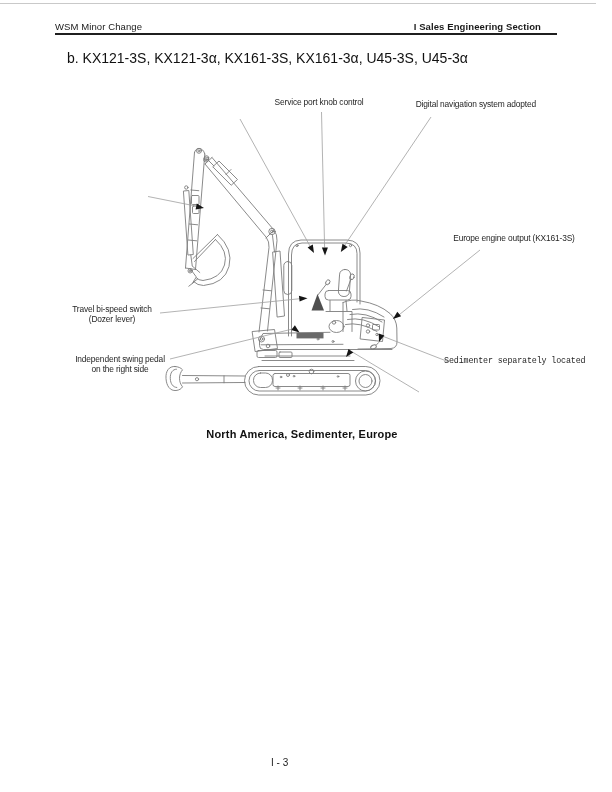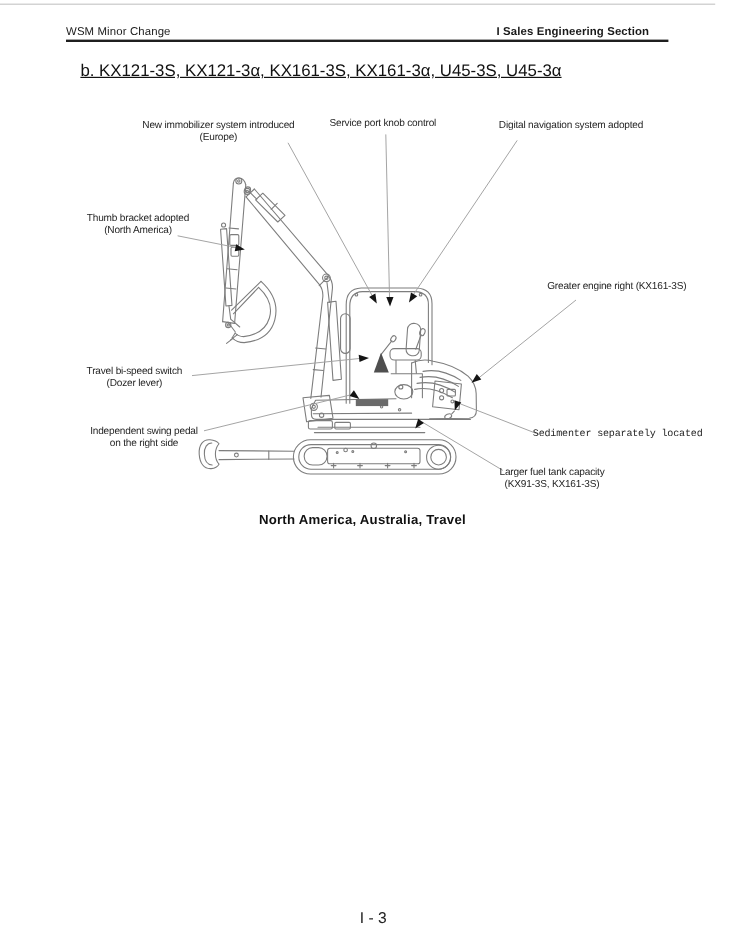--- a/index.html
+++ b/index.html
@@ -6,28 +6,28 @@
   #page{
     position:relative;width:556px;height:792px;background:#ffffff;overflow:hidden;
     font-family:"Liberation Sans","DejaVu Sans",sans-serif;color:#1a1a1a;padding-left:40px;
   }
   .top-edge{position:absolute;top:3px;left:0;width:612px;height:1px;background:#c9c9c9;}
   .hdr{position:absolute;top:21px;font-size:9.5px;letter-spacing:0.1px;color:#1a1a1a;white-space:nowrap;}
   .hdr-left{left:55px;}
   .hdr-right{right:55px;text-align:right;font-weight:bold;}
   .hdr-rule{position:absolute;top:33px;left:55px;width:502px;height:1.6px;background:#1f1f1f;}
   .side-tab{position:absolute;top:56px;left:597px;width:15px;height:133px;background:#0d0d0d;}
-  .heading{position:absolute;top:50px;left:67px;font-size:14px;color:#111;white-space:nowrap;text-decoration:underline;}
+  .heading{position:absolute;top:50px;left:67px;font-size:14px;color:#111;white-space:nowrap;}
   .callout{
     position:absolute;text-align:center;font-size:8.4px;line-height:9.8px;
     letter-spacing:-0.15px;color:#262626;white-space:nowrap;
   }
   .caption{position:absolute;top:428px;left:152px;width:300px;text-align:center;
     font-size:11px;font-weight:bold;letter-spacing:0.2px;color:#111;}
-  .footer{position:absolute;top:757px;left:271px;width:80px;text-align:center;font-size:13px;color:#222;}
+  .footer{position:absolute;top:757px;left:271px;width:80px;font-size:10px;color:#222;}
   svg.diagram{position:absolute;top:0;left:0;width:612px;height:792px;}
 </style>
 </head>
 <body>
 
 <div id="page">
 
   <div class="top-edge"></div>
 
   <div class="hdr hdr-left">WSM Minor Change</div>
@@ -192,49 +192,37 @@
       <polygon points="340.8,252 342.5,243.7 347.7,246.9"></polygon>
       <polygon points="204,208 195.6,209.4 196.8,203.6"></polygon>
       <polygon points="393,319 397.3,311.7 401.1,316.3"></polygon>
       <polygon points="307.5,298.3 299.6,301.6 298.9,295.7"></polygon>
       <polygon points="299.5,332.5 291.3,330.1 294.9,325.3"></polygon>
       <polygon points="379,342 378.7,333.6 384.4,335.4"></polygon>
       <polygon points="346,357 348.5,348.9 353.3,352.5"></polygon>
     </g>
   </svg>
 
-  <div class="callout" style="left:107px;top:100px;width:150px;">
-    <div>New immobilizer system introduced</div>
-    <div>(Europe)</div>
-  </div>
   <div class="callout" style="left:259px;top:98px;width:120px;">
     <div>Service port knob control</div>
   </div>
   <div class="callout" style="left:406px;top:100px;width:130px;text-align:right;">
     <div>Digital navigation system adopted</div>
   </div>
-  <div class="callout" style="left:50px;top:177px;width:130px;">
-    <div>Thumb bracket adopted</div>
-    <div>(North America)</div>
-  </div>
   <div class="callout" style="left:448px;top:234px;width:132px;">
-    <div>Greater engine right (KX161-3S)</div>
+    <div>Europe engine output (KX161-3S)</div>
   </div>
   <div class="callout" style="left:47px;top:305px;width:130px;">
     <div>Travel bi-speed switch</div>
     <div>(Dozer lever)</div>
   </div>
   <div class="callout" style="left:55px;top:355px;width:130px;">
     <div>Independent swing pedal</div>
     <div>on the right side</div>
   </div>
   <div class="callout" style="left:444px;top:357px;width:124px;font-family:Liberation Mono, monospace;">
     <div>Sedimenter separately located</div>
   </div>
-  <div class="callout" style="left:398px;top:389px;width:124px;">
-    <div>Larger fuel tank capacity</div>
-    <div>(KX91-3S, KX161-3S)</div>
-  </div>
-
-  <div class="caption">North America, Australia, Travel</div>
+
+  <div class="caption">North America, Sedimenter, Europe</div>
   <div class="footer">I - 3</div>
 
 </div>
 
 </body></html>

